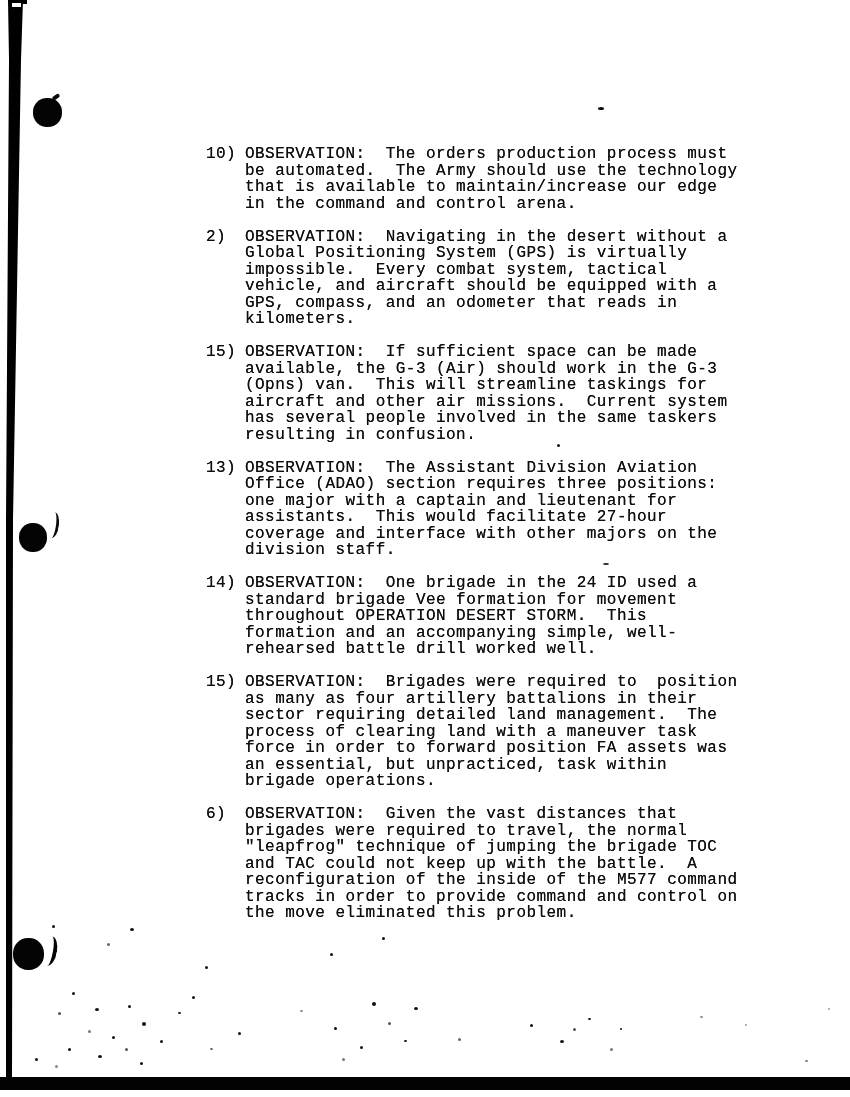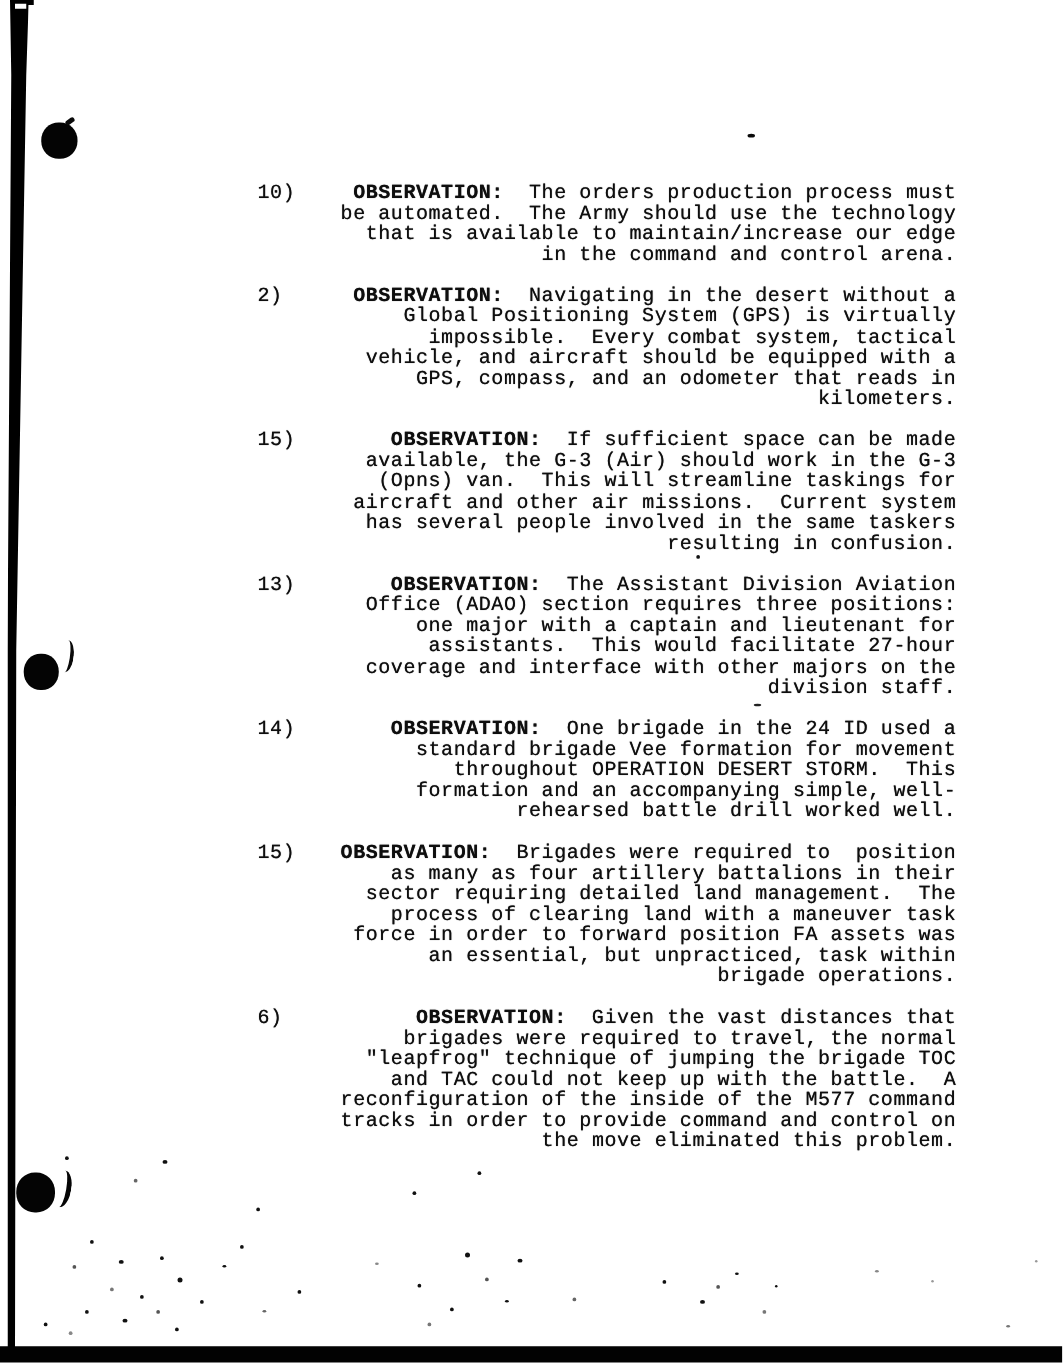--- a/index.html
+++ b/index.html
@@ -83,28 +83,27 @@
     width: 520px;
     font-size: 16px;
     line-height: 16.5px;
     letter-spacing: 0.45px;
     color: #0e0e0e;
     text-shadow: 0 0 0.6px rgba(12,12,12,0.85);
   }
   .obs-item {
     position: relative;
     margin-bottom: 16.5px;
-    text-align: right;
   }
   .obs-num {
     position: absolute;
     left: -39px; top: 0;
   }
   .obs-label {
-    font-weight: bold;
+    font-weight: normal;
   }
   .obs-text {
     white-space: pre-wrap;
   }
   .speck {
     position: absolute;
     background: #111;
     border-radius: 50%;
   }
 </style>

